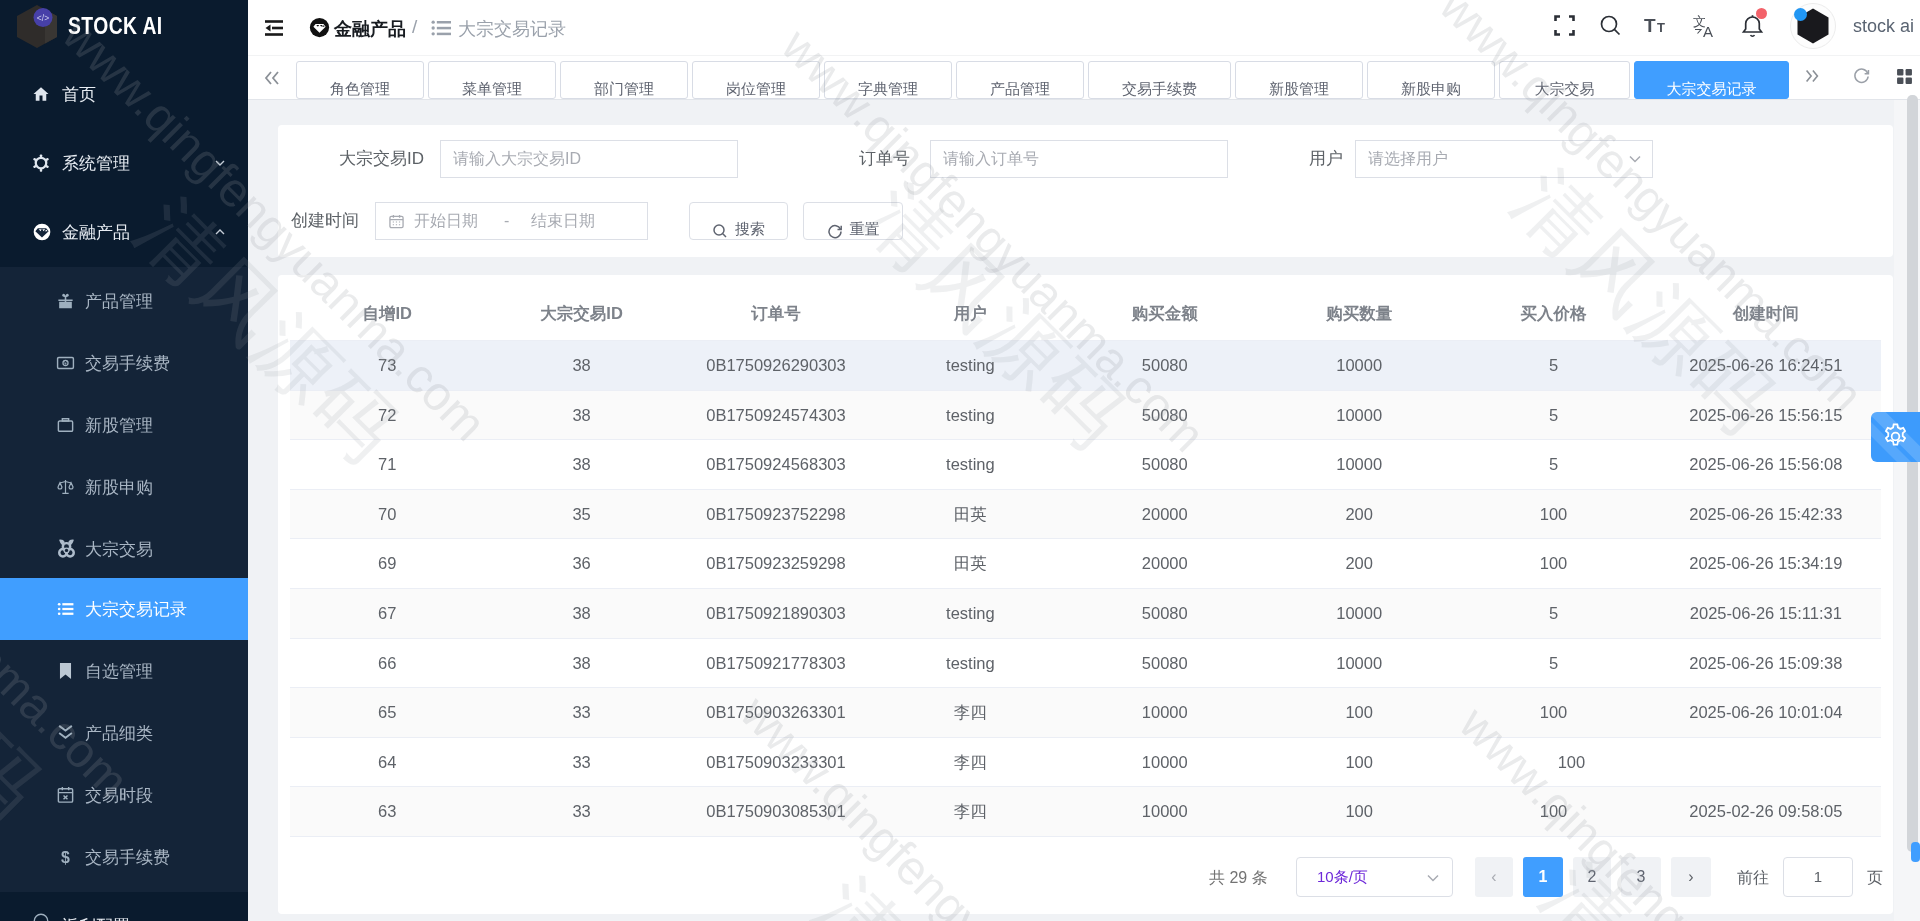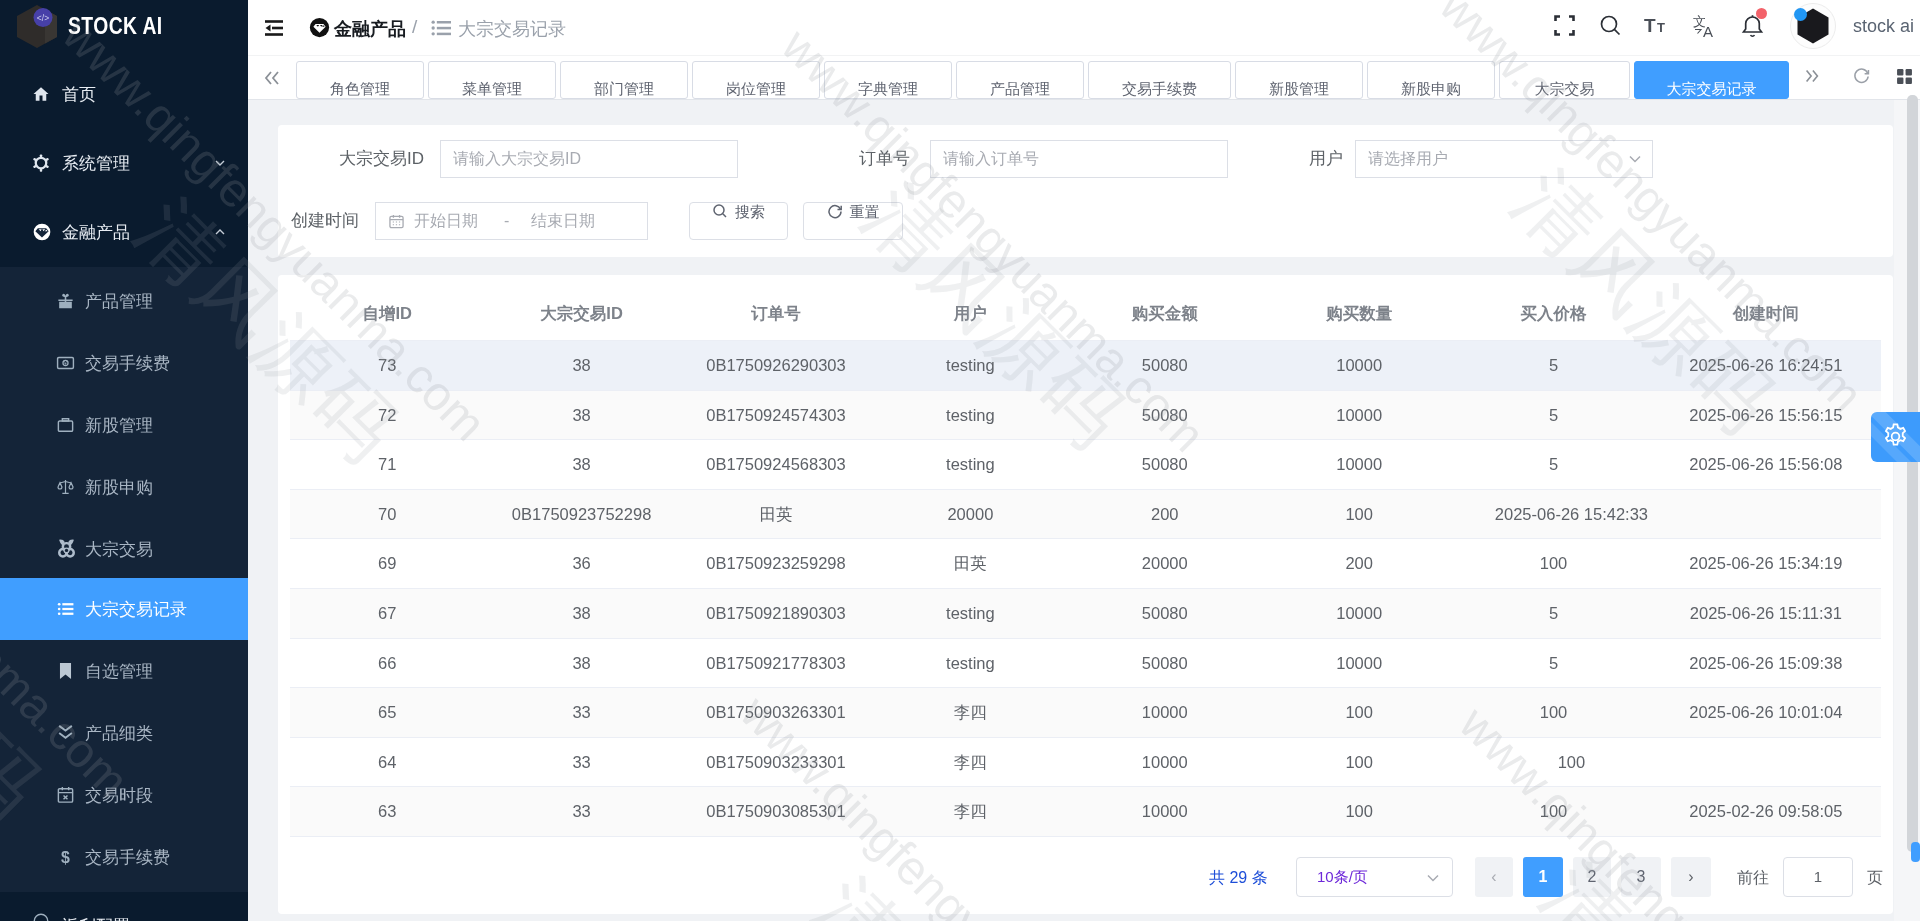--- a/index.html
+++ b/index.html
@@ -26,21 +26,21 @@
   #tabbar { position:absolute; left:248px; top:56px; right:0; height:44px; background:#fff; border-bottom:1px solid #e2e5ea; z-index:4; }
   .tab { position:absolute; top:5px; height:38px; border:1px solid #d8dce5; background:#fff; border-radius:3px;
          font-size:15px; color:#5f6470; display:flex; align-items:center; justify-content:center; gap:18px;flex-direction:column; }
   .tab.on { background:#409eff; border-color:#409eff; color:#fff; }
   
   .card { position:absolute; background:#fff; border-radius:4px; }
   .inp { position:absolute; height:38px; border:1px solid #dcdfe6; border-radius:0; background:#fff;
          font-size:16px; color:#606266; padding:0 12px; font-family:"Liberation Sans",sans-serif; outline:none; }
   .lbl { position:absolute; font-size:17px; color:#5c6166; line-height:38px; text-align:right; }
   .btn { position:absolute; height:38px; border:1px solid #dcdfe6; border-radius:4px; background:#fff;
-         font-size:15px; color:#5f6470; display:flex; align-items:flex-start; justify-content:center; gap:7px; }
+         font-size:15px; color:#5f6470; display:flex; align-items:flex-end; justify-content:center; gap:7px; }
   .ph { color:#a8abb2; }
   
   #tbl { position:absolute; left:290px; top:287px; width:1591px; }
   .trow { display:flex; width:100%; }
   .trow > div { width:194.4px; text-align:center; }
   .trow > div:last-child { width:230.2px; }
   #thead { height:53px; }
   #thead > div { line-height:53px; font-weight:bold; font-size:16.5px; color:#7d828a; }
   .tr { height:49.6px; border-top:1px solid #ebeef5; font-size:16.5px; color:#5e6268; }
   .tr > div { line-height:49.6px; }
@@ -427,20 +427,21 @@
       <div>38</div>
       <div>0B1750924568303</div>
       <div>testing</div>
       <div>50080</div>
       <div>10000</div>
       <div>5</div>
       <div>2025-06-26 15:56:08</div>
     </div>
   <div class="trow tr st">
       <div>70</div>
+      <div>35</div>
       <div>0B1750923752298</div>
       <div>田英</div>
       <div>20000</div>
       <div>200</div>
       <div>100</div>
       <div>2025-06-26 15:42:33</div>
     </div>
   <div class="trow tr">
       <div>69</div>
       <div>36</div>
@@ -497,21 +498,21 @@
       <div>李四</div>
       <div>10000</div>
       <div>100</div>
       <div>100</div>
       <div>2025-02-26 09:58:05</div>
     </div>
   <div class="trow" id="tblbottom"></div>
 </div>
 
 <div id="pager" style="position: absolute; left: 0px; top: 0px; z-index: 6;">
-    <div class="abs" style="left:1209px;top:868px;font-size:16px;color:#1d4ed8;z-index:6;white-space:nowrap">共 29 条</div>
+    <div class="abs" style="left:1209px;top:868px;font-size:16px;color:#737373;z-index:6;white-space:nowrap">共 29 条</div>
     <div class="abs" style="left:1296px;top:857px;width:157px;height:40px;border:1px solid #dcdfe6;border-radius:4px;background:#fff;z-index:6">
       <span style="position:absolute;left:20px;line-height:38px;font-size:15px;color:#6d28d9">10条/页</span>
       <svg style="position:absolute;right:13px;top:16px" width="12" height="8" viewBox="0 0 12 8">
         <path d="M1 1.5 L6 6.5 L11 1.5" stroke="#a8abb2" stroke-width="1.5" fill="none"></path>
       </svg>
     </div>
     <div class="pbtn" style="left:1475px;width:38px;color:#a8abb2">‹</div>
     <div class="pbtn on" style="left:1523px;width:40px">1</div>
     <div class="pbtn" style="left:1573px;width:38px">2</div>
     <div class="pbtn" style="left:1621px;width:40px">3</div>

